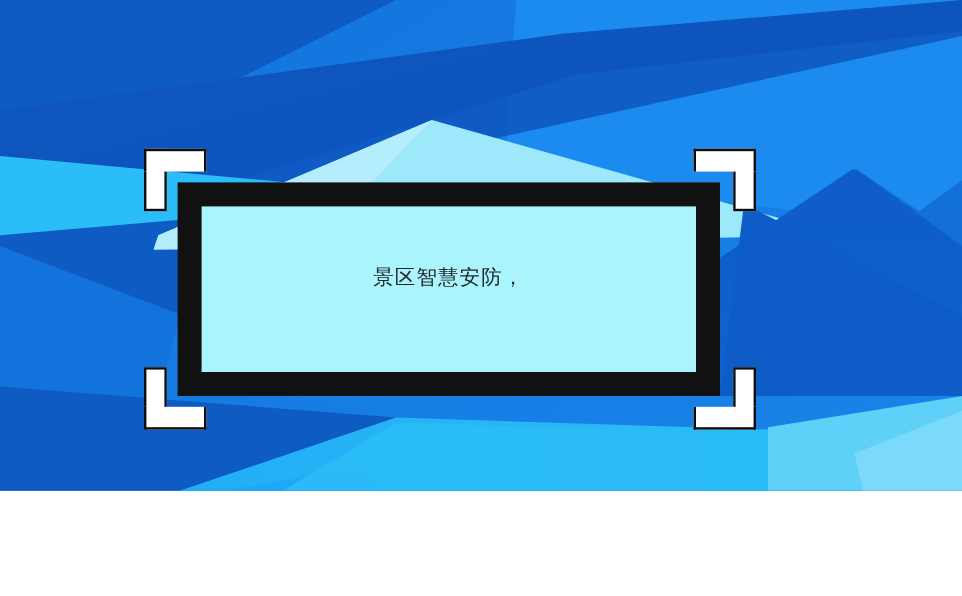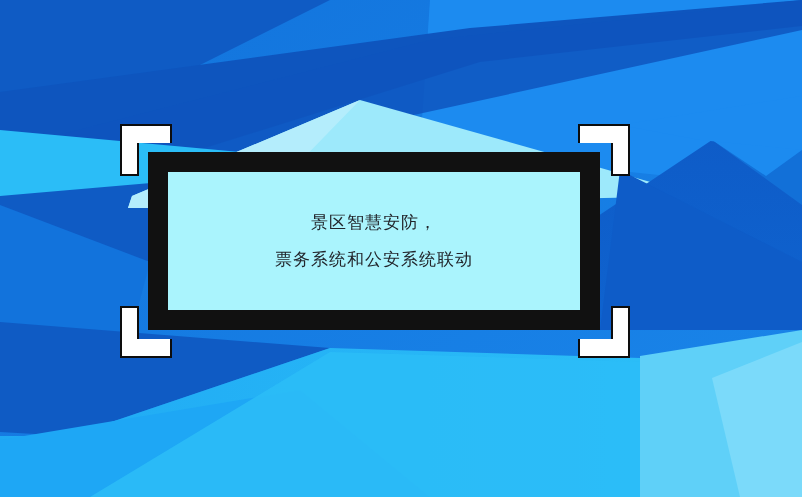--- a/index.html
+++ b/index.html
@@ -8,21 +8,21 @@
     padding: 0;
     background: #ffffff;
   }
   body {
     font-family: "Liberation Sans", "DejaVu Sans", sans-serif;
   }
 
   #stage {
     position: relative;
     width: 802px;
-    height: 497px;
+    height: 409px;
     overflow: hidden;
     background: #1273DC;
   }
 
   #bg-svg {
     position: absolute;
     top: 0;
     left: 0;
     width: 802px;
     height: 497px;
@@ -165,21 +165,20 @@
   </div>
 
   <div class="bracket" id="bracket-tr">
     <span class="arm-v"></span>
     <span class="arm-h"></span>
   </div>
 
   <div id="card">
     <div id="card-inner">
       <div class="headline-line l1">景区智慧安防，</div>
-      <div class="headline-line l2">票务系统和公安系统联动</div>
     </div>
   </div>
 
   <div class="bracket" id="bracket-bl">
     <span class="arm-v"></span>
     <span class="arm-h"></span>
   </div>
 
   <div class="bracket" id="bracket-br">
     <span class="arm-v"></span>

